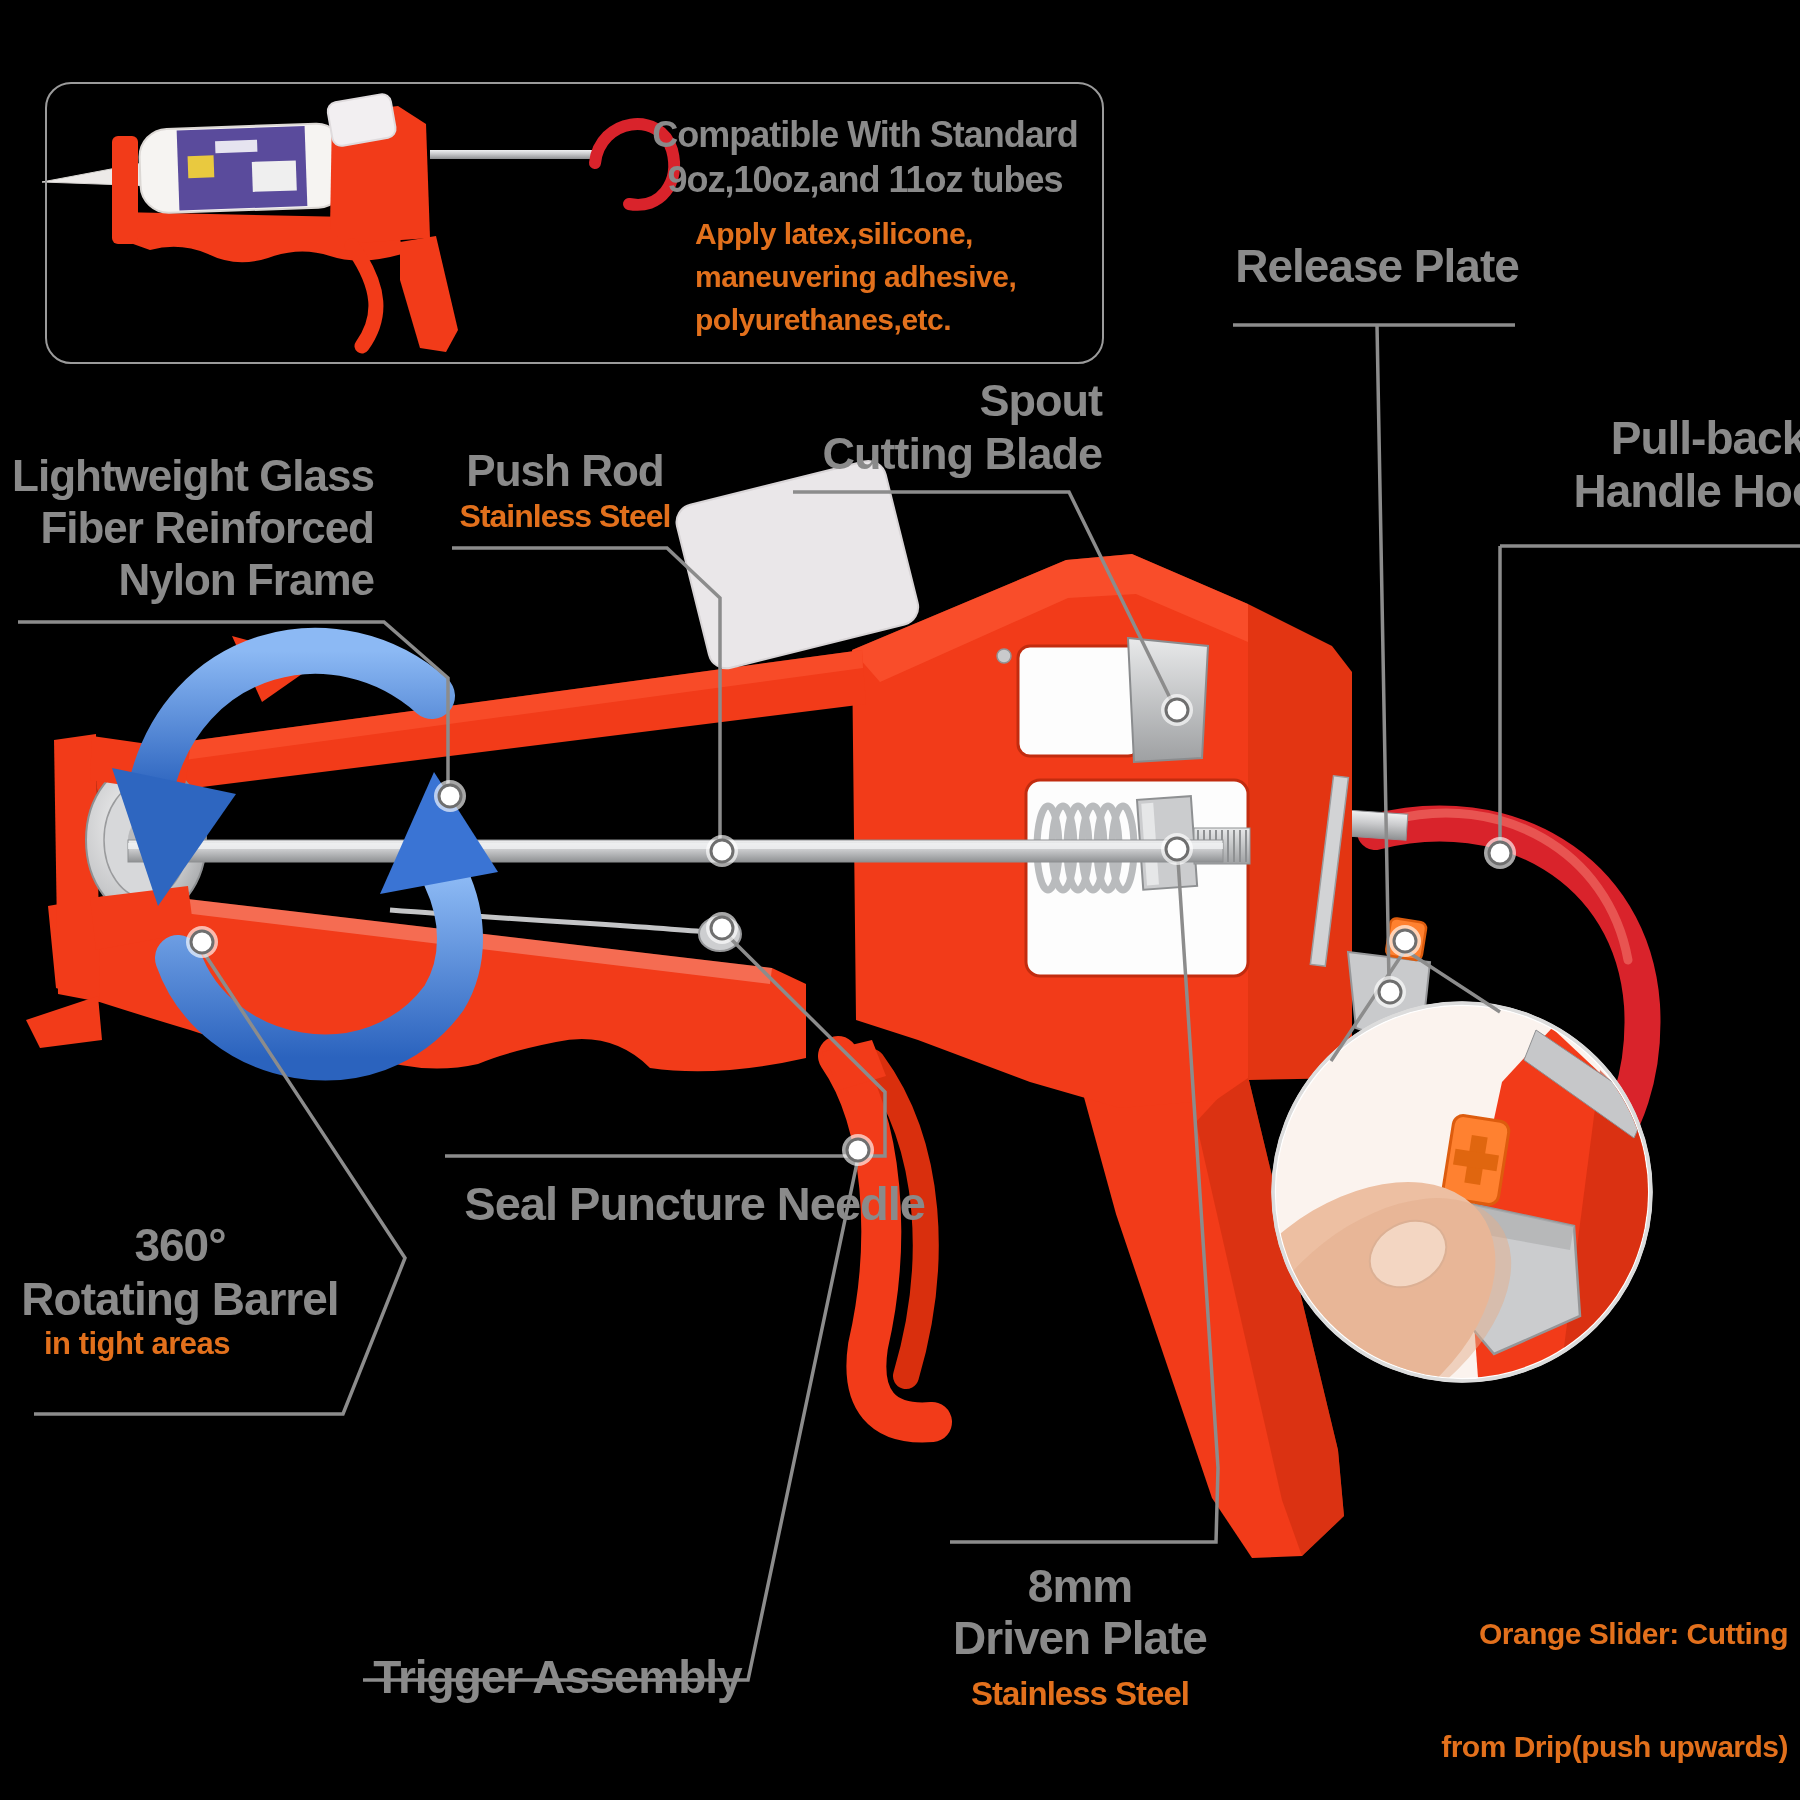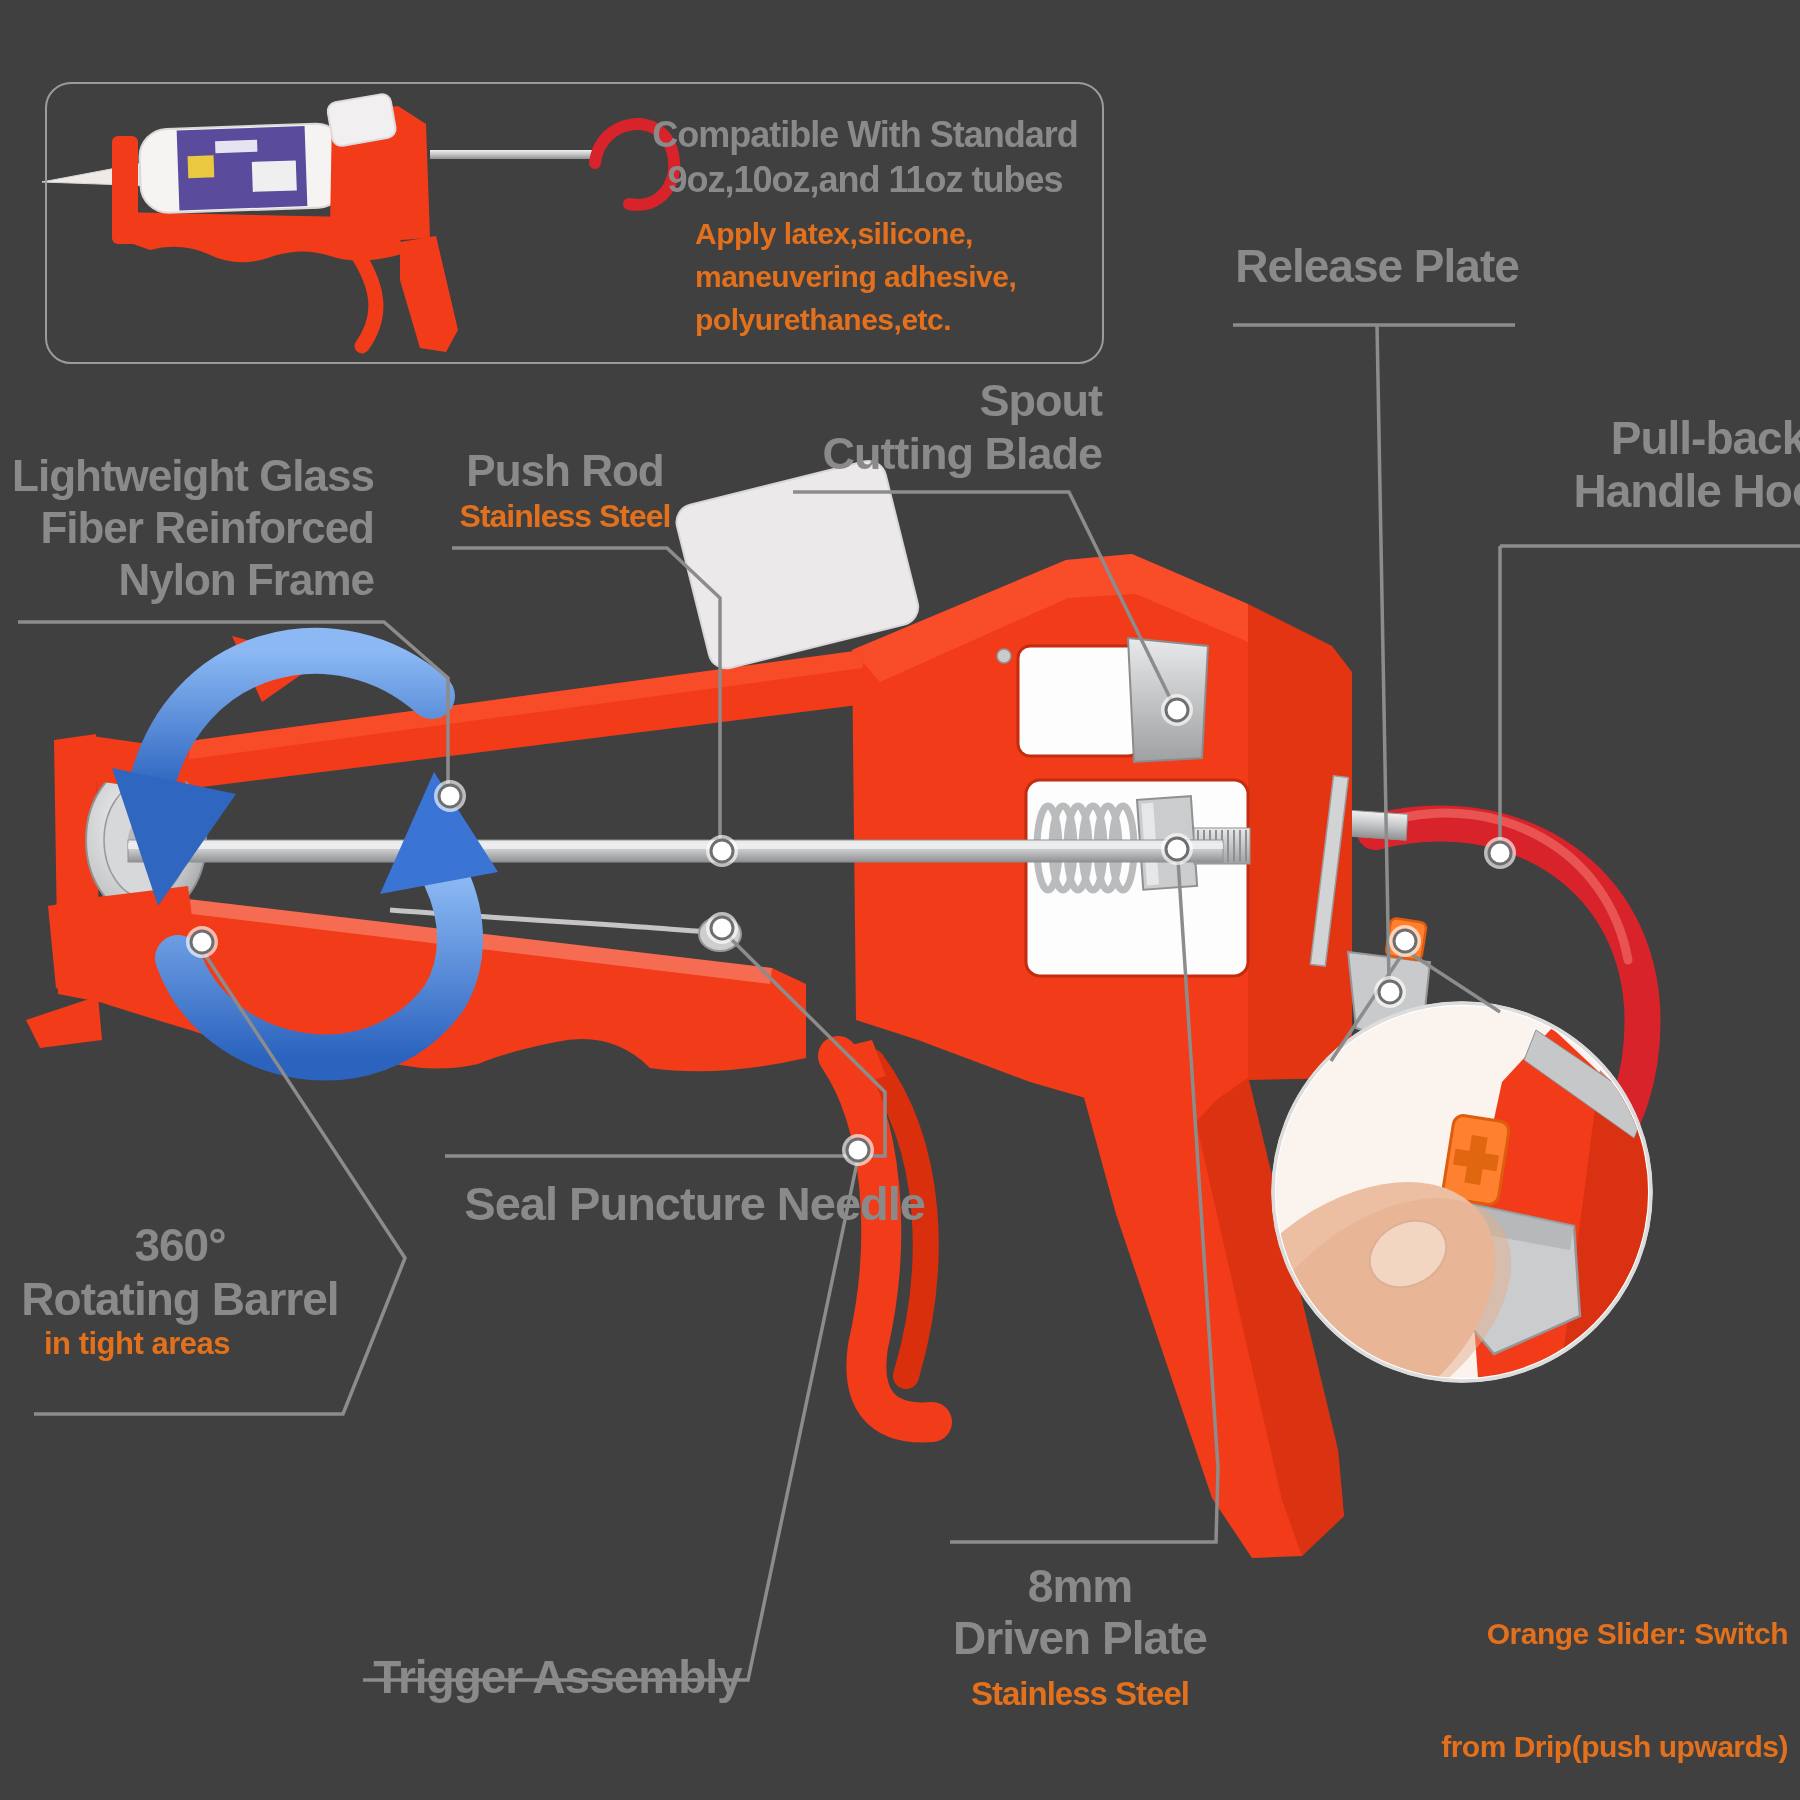--- a/index.html
+++ b/index.html
@@ -1,16 +1,16 @@
 <!DOCTYPE html>
 <html><head>
 <meta charset="utf-8">
 <style>
   html,body{margin:0;padding:0;background:#fff;}
-  .stage{position:relative;width:1800px;height:1800px;background:#404040;overflow:hidden;
+  .stage{position:relative;width:1800px;height:1800px;background:#000000;overflow:hidden;
          font-family:"Liberation Sans", sans-serif;}
   .stage svg{position:absolute;left:0;top:0;}
   .lbl{position:absolute;color:#8A8A8A;font-weight:700;letter-spacing:-1px;text-align:center;}
   .lbl .sub{color:#E2701C;}
   .orange{color:#E2701C;}
   
   .lbl-frame{left:2px;top:450px;width:372px;font-size:44px;line-height:52px;text-align:right;}
   .lbl-pushrod{left:420px;top:446px;width:290px;font-size:44px;line-height:50px;}
   .lbl-pushrod .sub{font-size:32px;line-height:40px;}
   .lbl-spout{left:768px;top:374px;width:334px;font-size:45px;line-height:53px;text-align:right;}
@@ -301,19 +301,19 @@
   <div>Trigger Assembly</div>
 </div>
 
 <div class="lbl lbl-driven">
   <div>8mm</div>
   <div>Driven Plate</div>
   <div class="sub">Stainless Steel</div>
 </div>
 
 <div class="lbl lbl-note orange">
-  <div>Orange Slider: Switch</div>
+  <div>Orange Slider: Cutting</div>
   <div>from Drip(push upwards)</div>
   
   
 </div>
 
 </div>
 
 </body></html>

